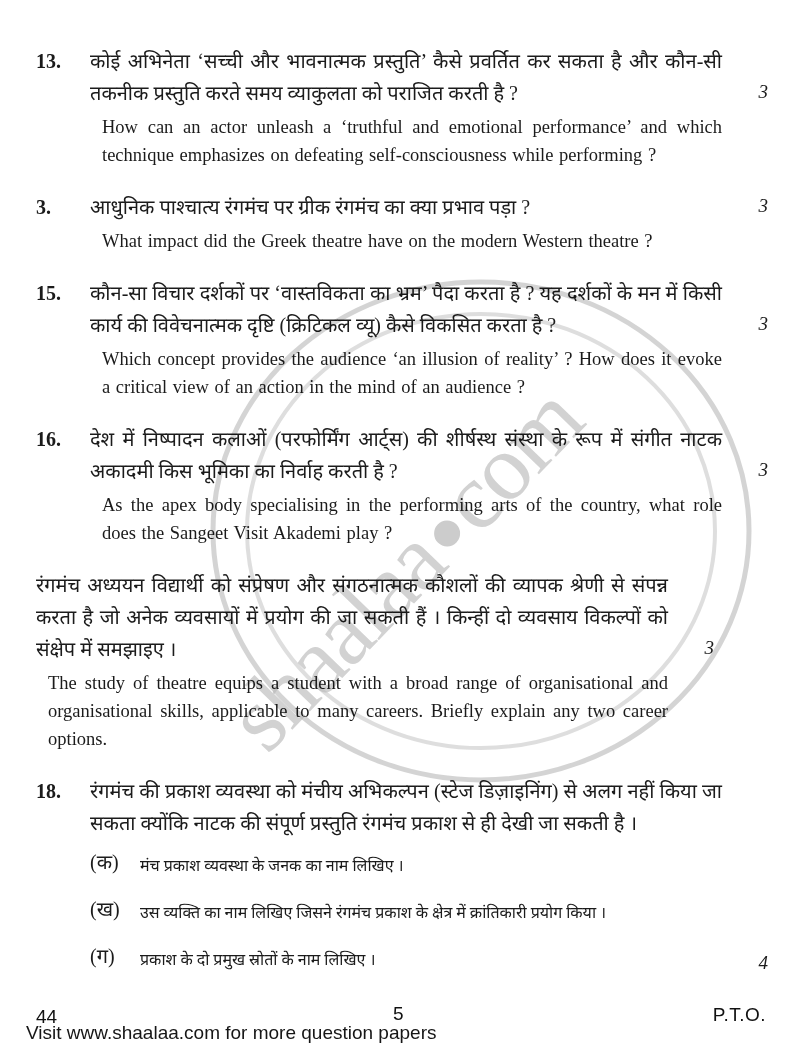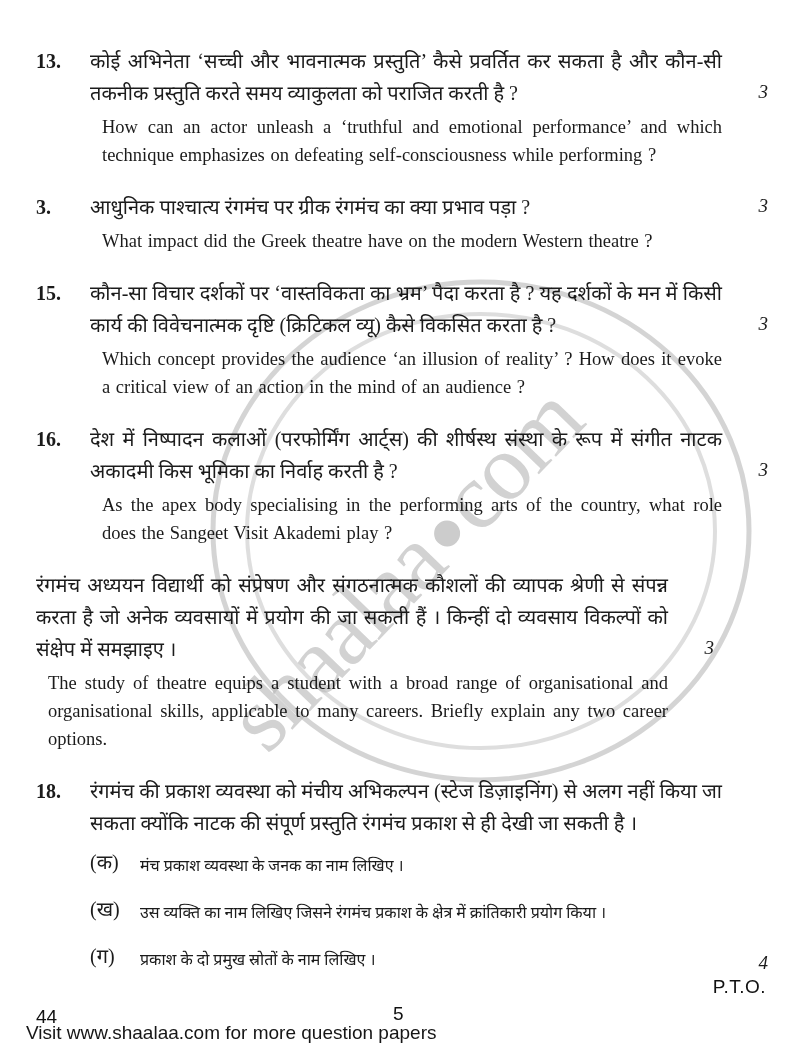--- a/index.html
+++ b/index.html
@@ -73,21 +73,21 @@
     position:absolute; left:36px; top:1006px;
     font-family:"Liberation Sans","DejaVu Sans",sans-serif;
     font-size:19px; color:#111;
   }
   .page-number {
     position:absolute; left:393px; top:1003px;
     font-family:"Liberation Sans","DejaVu Sans",sans-serif;
     font-size:19px; color:#111;
   }
   .pto {
-    position:absolute; right:34px; top:976px;
+    position:absolute; right:34px; top:1004px;
     font-family:"Liberation Sans","DejaVu Sans",sans-serif;
     font-size:19px; letter-spacing:0.5px; color:#111;
   }
   .visit-note {
     position:absolute; left:26px; top:1022px;
     font-family:"Liberation Sans","DejaVu Sans",sans-serif;
     font-size:19px; color:#161616;
   }
 </style>
 </head>

